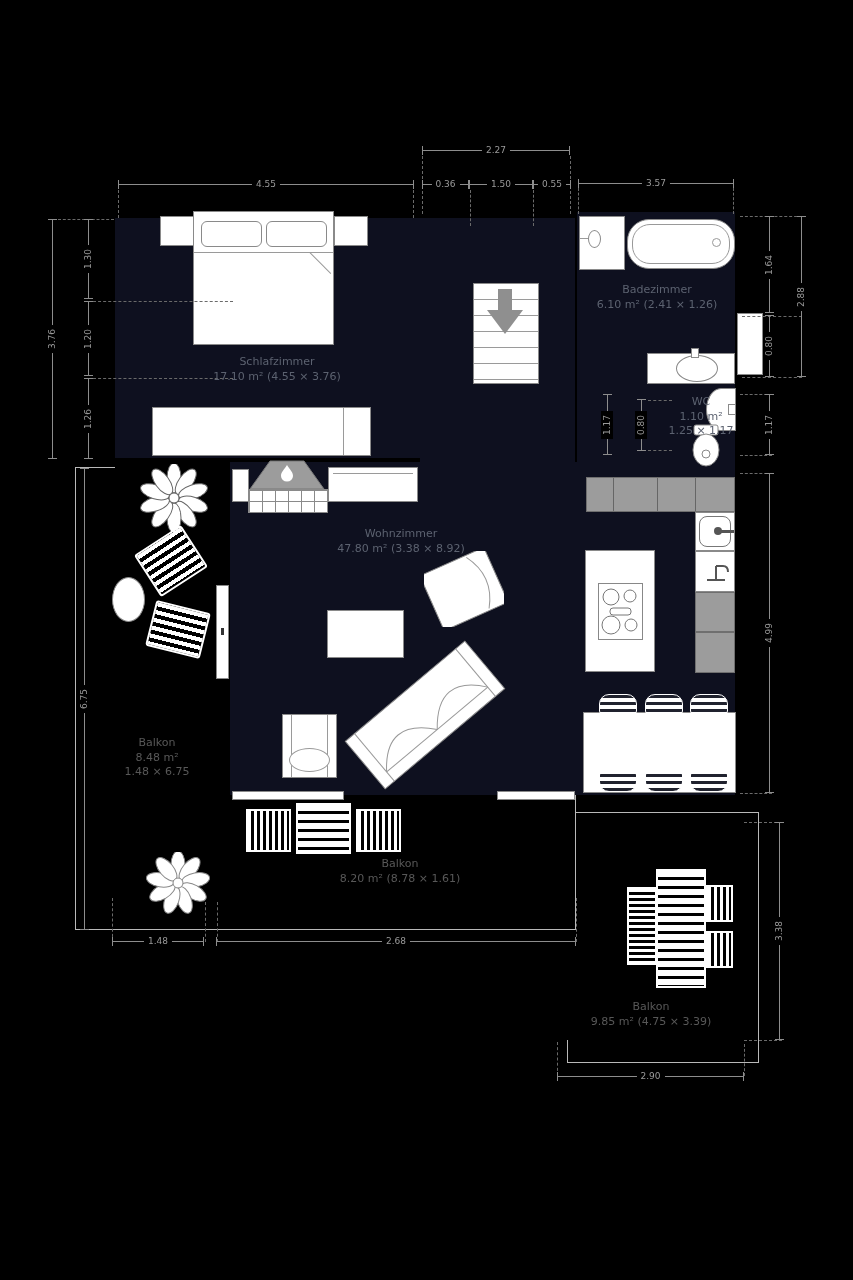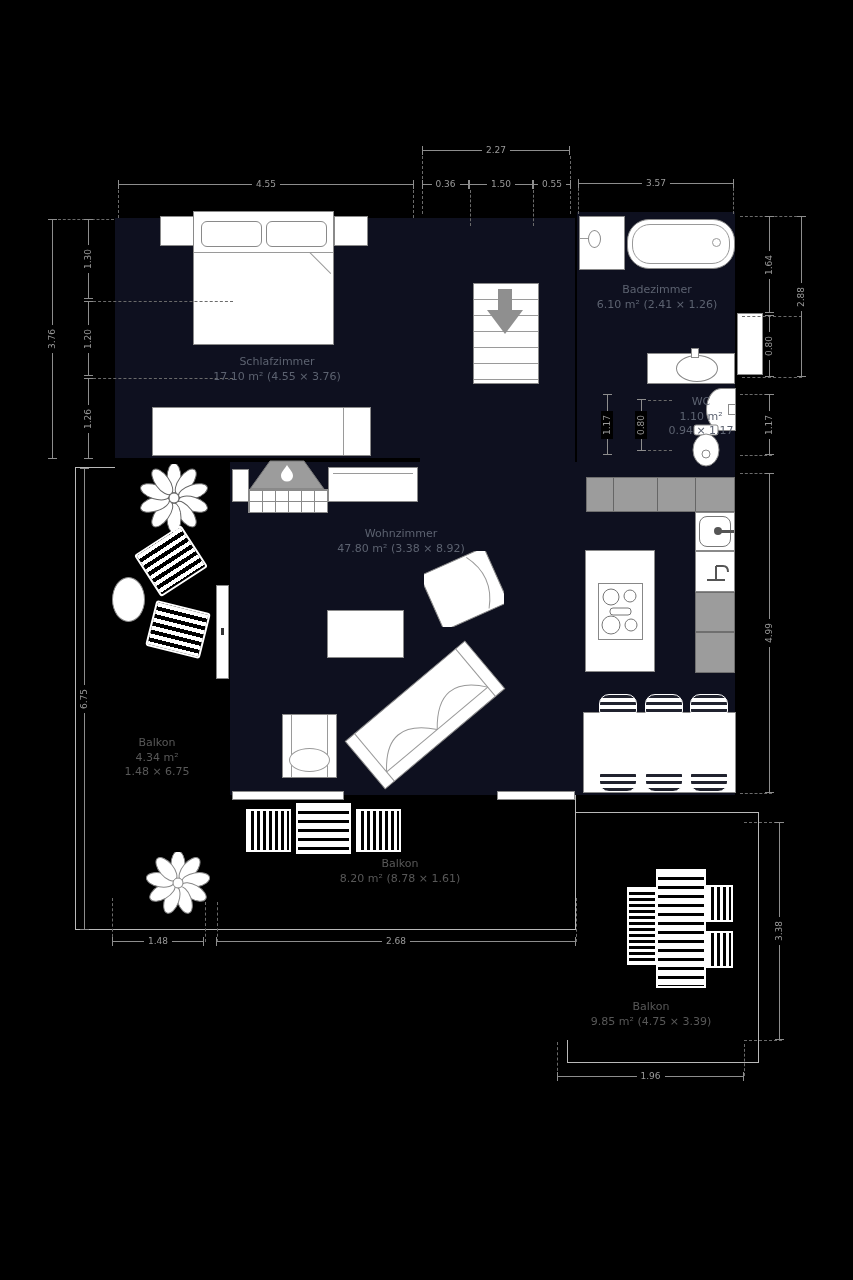--- a/index.html
+++ b/index.html
@@ -96,21 +96,21 @@
   <div class="abs" style="left:706px;top:388px;width:30px;height:43px;background:#fff;border:1px solid #888;border-radius:50% 0 0 50% / 50% 0 0 50%;box-sizing:border-box;"></div>
   <div class="wht" style="left:728px;top:404px;width:8px;height:11px;"></div>
   <svg class="abs" style="left:688px;top:424px;" width="36" height="44">
     <rect x="6" y="1" width="24" height="10" rx="2" fill="#fff" stroke="#888"></rect>
     <ellipse cx="18" cy="26" rx="13" ry="16" fill="#fff" stroke="#888"></ellipse>
     <circle cx="18" cy="30" r="4" fill="none" stroke="#888"></circle>
   </svg>
   <div class="room-label" style="left:701px;top:417px;">
     <div>WC</div>
     <div>1.10 m²</div>
-    <div>0.94 × 1.17</div>
+    <div>1.25 × 1.17</div>
   </div>
 
   <div class="gry" style="left:586px;top:477px;width:149px;height:35px;"></div>
   <div class="dline" style="left:613px;top:478px;width:1px;height:33px;"></div>
   <div class="dline" style="left:657px;top:478px;width:1px;height:33px;"></div>
   <div class="dline" style="left:695px;top:478px;width:1px;height:33px;"></div>
   <div class="wht" style="left:695px;top:512px;width:40px;height:39px;"></div>
   <div class="abs" style="left:699px;top:516px;width:32px;height:31px;border:1px solid #777;border-radius:8px;box-sizing:border-box;"></div>
   <div class="abs" style="left:714px;top:527px;width:8px;height:8px;background:#555;border-radius:50%;"></div>
   <div class="abs" style="left:721px;top:530px;width:13px;height:3px;background:#555;"></div>
@@ -200,21 +200,21 @@
       <ellipse cx="33" cy="13" rx="7" ry="14" transform="rotate(160 33 31)"></ellipse>
       <ellipse cx="33" cy="13" rx="7" ry="14" transform="rotate(200 33 31)"></ellipse>
       <ellipse cx="33" cy="13" rx="7" ry="14" transform="rotate(240 33 31)"></ellipse>
       <ellipse cx="33" cy="13" rx="7" ry="14" transform="rotate(280 33 31)"></ellipse>
       <ellipse cx="33" cy="13" rx="7" ry="14" transform="rotate(320 33 31)"></ellipse>
       <circle cx="33" cy="31" r="5"></circle>
     </g>
   </svg>
   <div class="room-label balcony" style="left:157px;top:758px;">
     <div>Balkon</div>
-    <div>4.34 m²</div>
+    <div>8.48 m²</div>
     <div>1.48 × 6.75</div>
   </div>
 
   <div class="wht" style="left:232px;top:791px;width:112px;height:9px;"></div>
   <div class="wht" style="left:497px;top:791px;width:78px;height:9px;"></div>
   <div class="stripes-v" style="left:246px;top:809px;width:45px;height:43px;"></div>
   <div class="slats-h" style="left:296px;top:803px;width:55px;height:51px;"></div>
   <div class="stripes-v" style="left:356px;top:809px;width:45px;height:43px;"></div>
   <div class="room-label balcony" style="left:400px;top:871px;">
     <div>Balkon</div>
@@ -248,21 +248,21 @@
     <div class="dim dim-h" style="left: 578px; top: 183px; width: 156px;">
       <span class="dim-label">3.57</span>
     </div>
     <div class="dim dim-h" style="left: 112px; top: 941px; width: 92px;">
       <span class="dim-label">1.48</span>
     </div>
     <div class="dim dim-h" style="left: 216px; top: 941px; width: 360px;">
       <span class="dim-label">2.68</span>
     </div>
     <div class="dim dim-h" style="left: 557px; top: 1076px; width: 187px;">
-      <span class="dim-label">1.96</span>
+      <span class="dim-label">2.90</span>
     </div>
     <div class="dim dim-v" style="left: 52px; top: 219px; height: 240px;">
       <span class="dim-label">3.76</span>
     </div>
     <div class="dim dim-v" style="left: 88px; top: 219px; height: 80px;">
       <span class="dim-label">1.30</span>
     </div>
     <div class="dim dim-v" style="left: 88px; top: 301px; height: 75px;">
       <span class="dim-label">1.20</span>
     </div>

